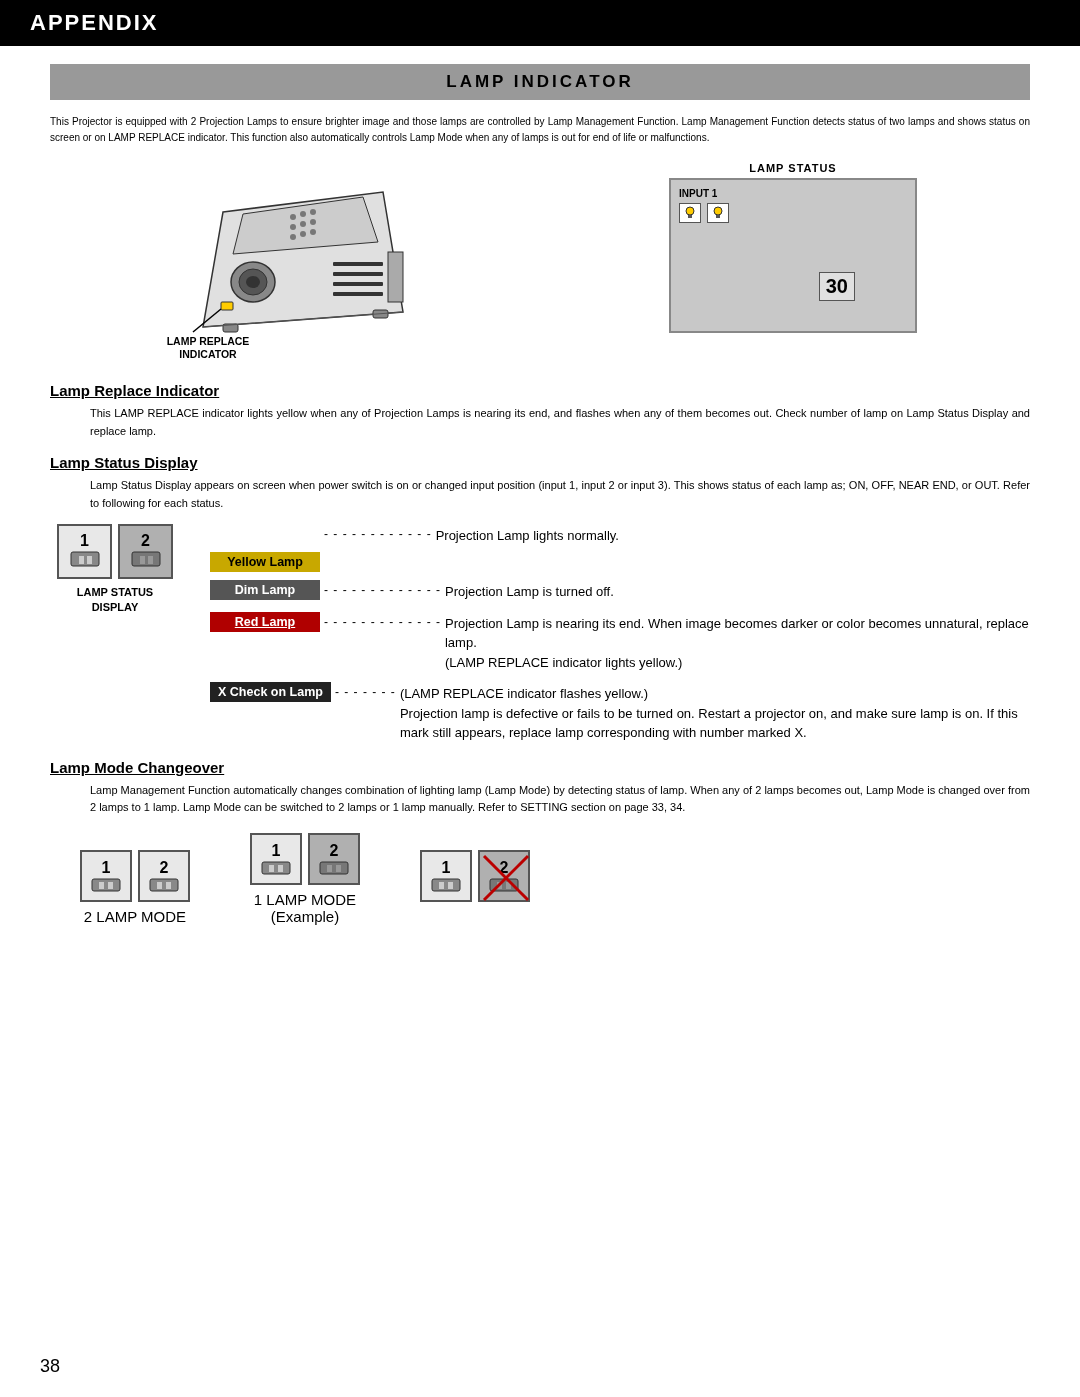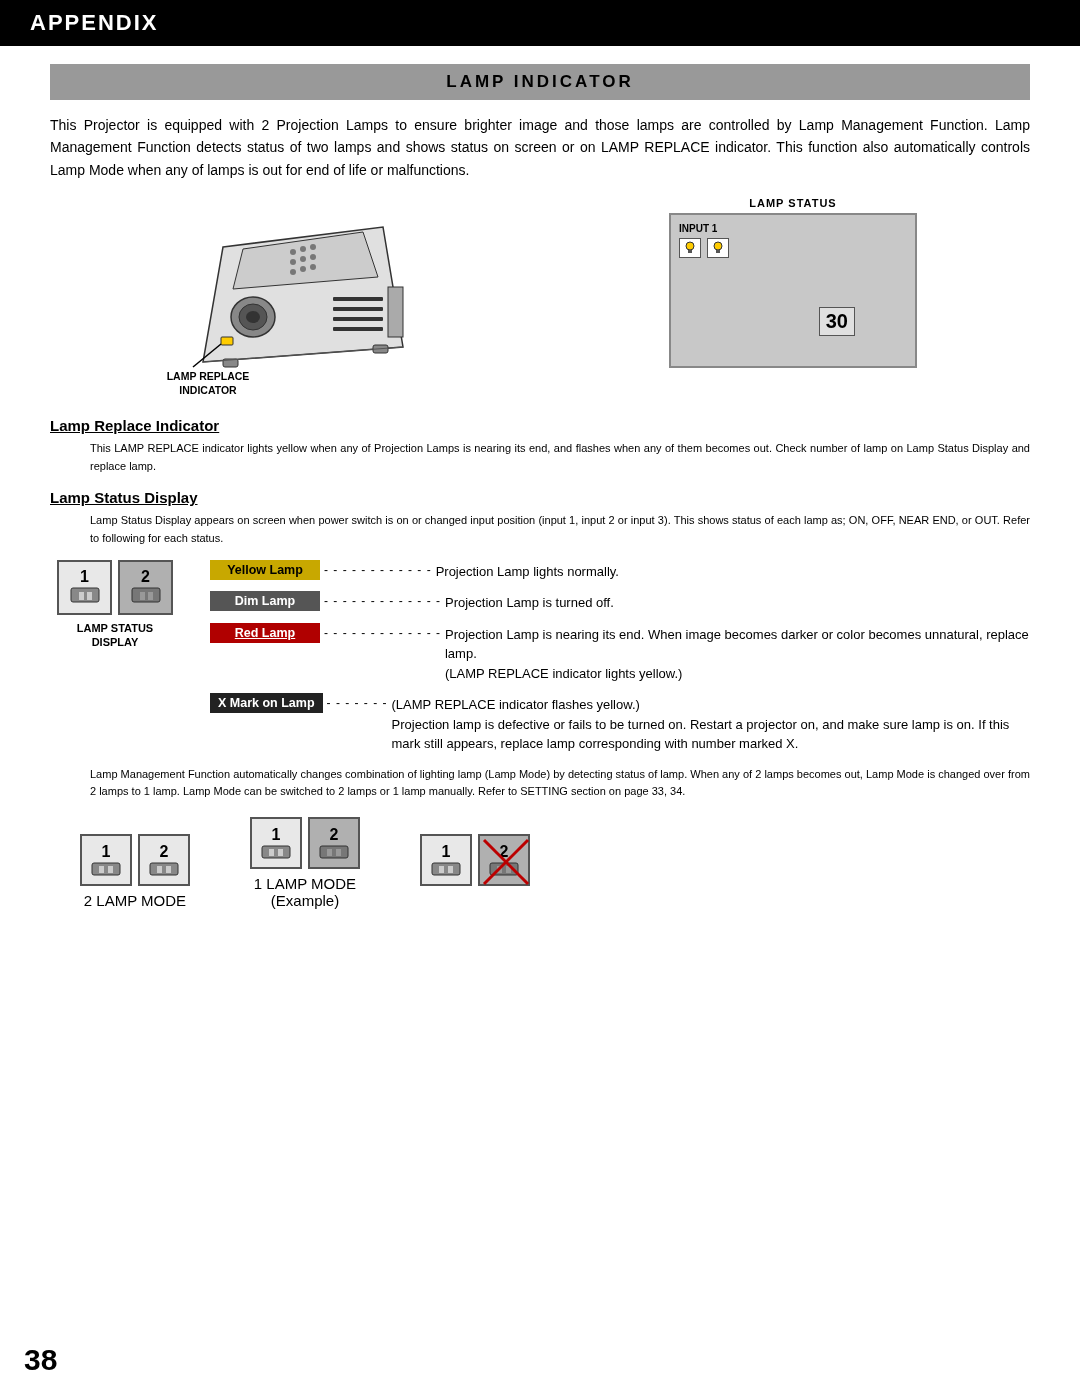--- a/index.html
+++ b/index.html
@@ -36,21 +36,21 @@
     }
     .section-title-bar span {
       font-size: 17px;
       font-weight: bold;
       letter-spacing: 3px;
       color: #000;
     }
 
     
     .intro-text {
-      font-size: 14px;
+      font-size: 10px;
       line-height: 1.6;
       text-align: justify;
       margin-bottom: 16px;
     }
 
     
     .diagram-row {
       display: flex;
       flex-direction: row;
       align-items: flex-start;
@@ -233,21 +233,21 @@
       font-size: 12.5px;
       font-weight: bold;
       color: #fff;
       background: #222;
       display: inline-block;
       text-align: center;
       white-space: nowrap;
       flex-shrink: 0;
     }
 
-    .status-badge.yellow { background: #c8a800; color: #000; }
+    .status-badge.yellow { background: #c8a800; color: #000; margin-top: 28px; }
     .status-badge.dim { background: #555; }
     .status-badge.red { background: #b00000; text-decoration: underline; }
     .status-badge.xmark { background: #222; }
 
     .status-dashes {
       font-size: 12px;
       color: #000;
       padding: 3px 4px;
       letter-spacing: 1px;
       flex-shrink: 0;
@@ -285,23 +285,23 @@
     .mode-label {
       font-size: 15px;
       font-weight: normal;
       text-align: center;
     }
 
     
     .page-number {
       position: absolute;
       bottom: 20px;
-      left: 24px;
-      font-size: 30px;
-      font-weight: bold;
+      left: 40px;
+      font-size: 18px;
+      font-weight: normal;
     }
 
     
     .proj-body {
       fill: #e0e0e0;
       stroke: #333;
       stroke-width: 1.5;
     }
   </style>
 </head>
@@ -436,28 +436,29 @@
           <span class="status-badge dim">Dim Lamp</span>
           <span class="status-dashes"> - - - - - - - - - - - - - </span>
           <span class="status-desc">Projection Lamp is turned off.</span>
         </div>
         <div class="status-row">
           <span class="status-badge red">Red Lamp</span>
           <span class="status-dashes"> - - - - - - - - - - - - - </span>
           <span class="status-desc">Projection Lamp is nearing its end.  When image becomes darker or color becomes unnatural, replace lamp.<br>(LAMP REPLACE indicator lights yellow.)</span>
         </div>
         <div class="status-row">
-          <span class="status-badge xmark">X Mark on Lamp</span>
+          <span class="status-badge xmark">X Check on Lamp</span>
           <span class="status-dashes"> - - - - - - - </span>
           <span class="status-desc">(LAMP REPLACE indicator flashes yellow.)<br>Projection lamp is defective or fails to be turned on. Restart a projector on, and make sure lamp is on. If this mark still appears, replace lamp corresponding with number marked X.</span>
         </div>
       </div>
 
   </div>
 
+  <div class="sub-heading">Lamp Mode Changeover</div>
   <p class="body-text">Lamp Management Function automatically changes combination of lighting lamp (Lamp Mode) by detecting status of lamp.  When any of 2 lamps becomes out, Lamp Mode is changed over from 2 lamps to 1 lamp. Lamp Mode can be switched to 2 lamps or 1 lamp manually.  Refer to SETTING section on page 33, 34.</p>
 
   <div class="lamp-mode-section">
 
     <div class="mode-group">
       <div class="mode-pair">
         <div class="lamp-box" style="width:52px;height:52px;">
           <div class="lamp-number">1</div>
           <svg width="36" height="16">
               <rect x="4" y="2" width="28" height="12" rx="2" fill="#888" stroke="#333" stroke-width="1"></rect>

